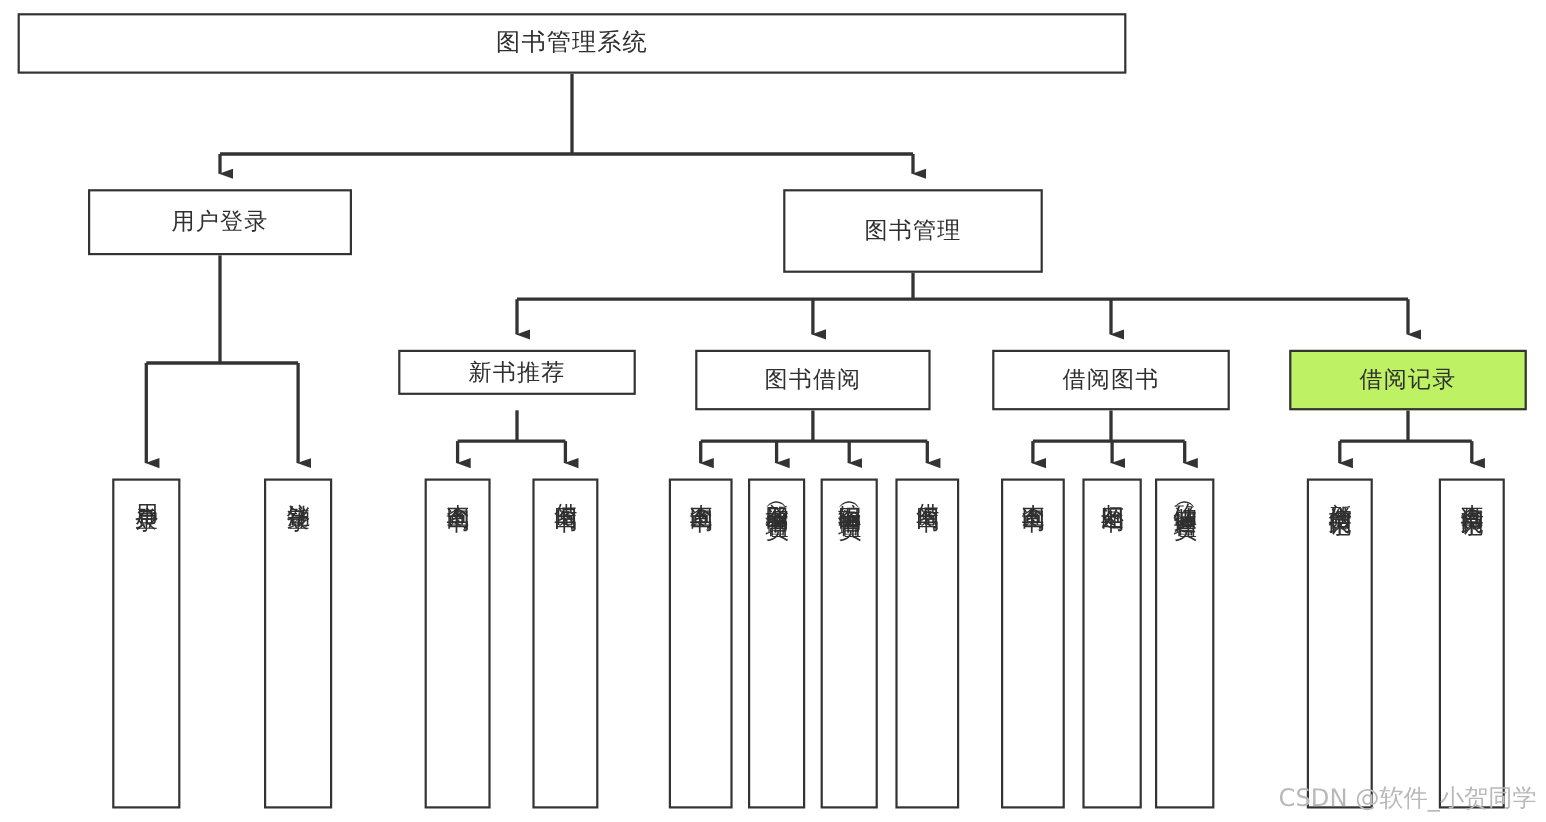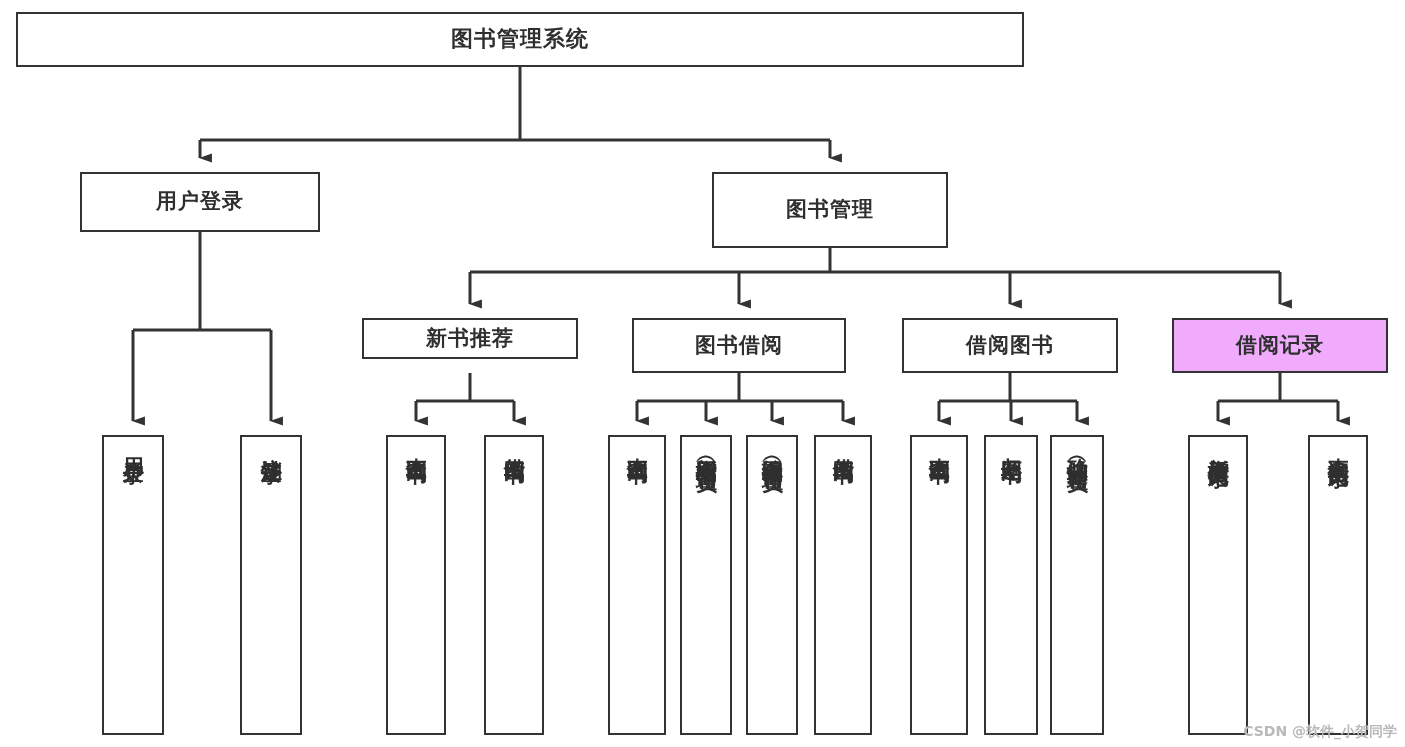--- a/index.html
+++ b/index.html
@@ -11,21 +11,20 @@
   body {
     font-family: "DejaVu Sans", "Liberation Sans", sans-serif;
     color: #2b2b2b;
   }
   #canvas {
     position: relative;
     width: 1405px;
     height: 747px;
     background: #ffffff;
     overflow: hidden;
-    font-weight: bold;
   }
   svg#wires {
     position: absolute;
     left: 0;
     top: 0;
     width: 1405px;
     height: 747px;
     pointer-events: none;
   }
   .node {
@@ -58,21 +57,21 @@
     font-size: 21px;
     line-height: 1.28;
     letter-spacing: 2px;
     white-space: nowrap;
     display: block;
   }
   .watermark {
     position: absolute;
     right: 8px;
     bottom: 6px;
-    font-size: 14px;
+    font-size: 22px;
     color: #b9b9b9;
     z-index: 5;
     white-space: nowrap;
   }
 </style>
 </head>
 <body>
 
 <div id="canvas" style="background: rgb(255, 255, 255);">
 
@@ -142,21 +141,21 @@
 
   <div class="node h" id="n-l3-0" style="left: 362px; top: 318px; width: 216px; height: 41px; border-color: rgb(51, 51, 51); color: rgb(47, 47, 47); background: rgb(255, 255, 255);">
     <span>新书推荐</span>
   </div>
   <div class="node h" id="n-l3-1" style="left: 632px; top: 318px; width: 214px; height: 55px; border-color: rgb(51, 51, 51); color: rgb(47, 47, 47); background: rgb(255, 255, 255);">
     <span>图书借阅</span>
   </div>
   <div class="node h" id="n-l3-2" style="left: 902px; top: 318px; width: 216px; height: 55px; border-color: rgb(51, 51, 51); color: rgb(47, 47, 47); background: rgb(255, 255, 255);">
     <span>借阅图书</span>
   </div>
-  <div class="node h" id="n-l3-3" style="left: 1172px; top: 318px; width: 216px; height: 55px; border-color: rgb(51, 51, 51); color: rgb(47, 47, 47); background: #f0abfc;">
+  <div class="node h" id="n-l3-3" style="left: 1172px; top: 318px; width: 216px; height: 55px; border-color: rgb(51, 51, 51); color: rgb(47, 47, 47); background: #bef264;">
     <span>借阅记录</span>
   </div>
 
   <div class="node v" id="n-leaf-0" style="left: 102px; top: 435px; width: 62px; height: 300px; border-color: rgb(51, 51, 51); color: rgb(47, 47, 47); background: rgb(255, 255, 255);">
     <span class="vtext">用户登录</span>
   </div>
   <div class="node v" id="n-leaf-1" style="left: 240px; top: 435px; width: 62px; height: 300px; border-color: rgb(51, 51, 51); color: rgb(47, 47, 47); background: rgb(255, 255, 255);">
     <span class="vtext">注销登录</span>
   </div>
   <div class="node v" id="n-leaf-2" style="left: 386px; top: 435px; width: 60px; height: 300px; border-color: rgb(51, 51, 51); color: rgb(47, 47, 47); background: rgb(255, 255, 255);">

